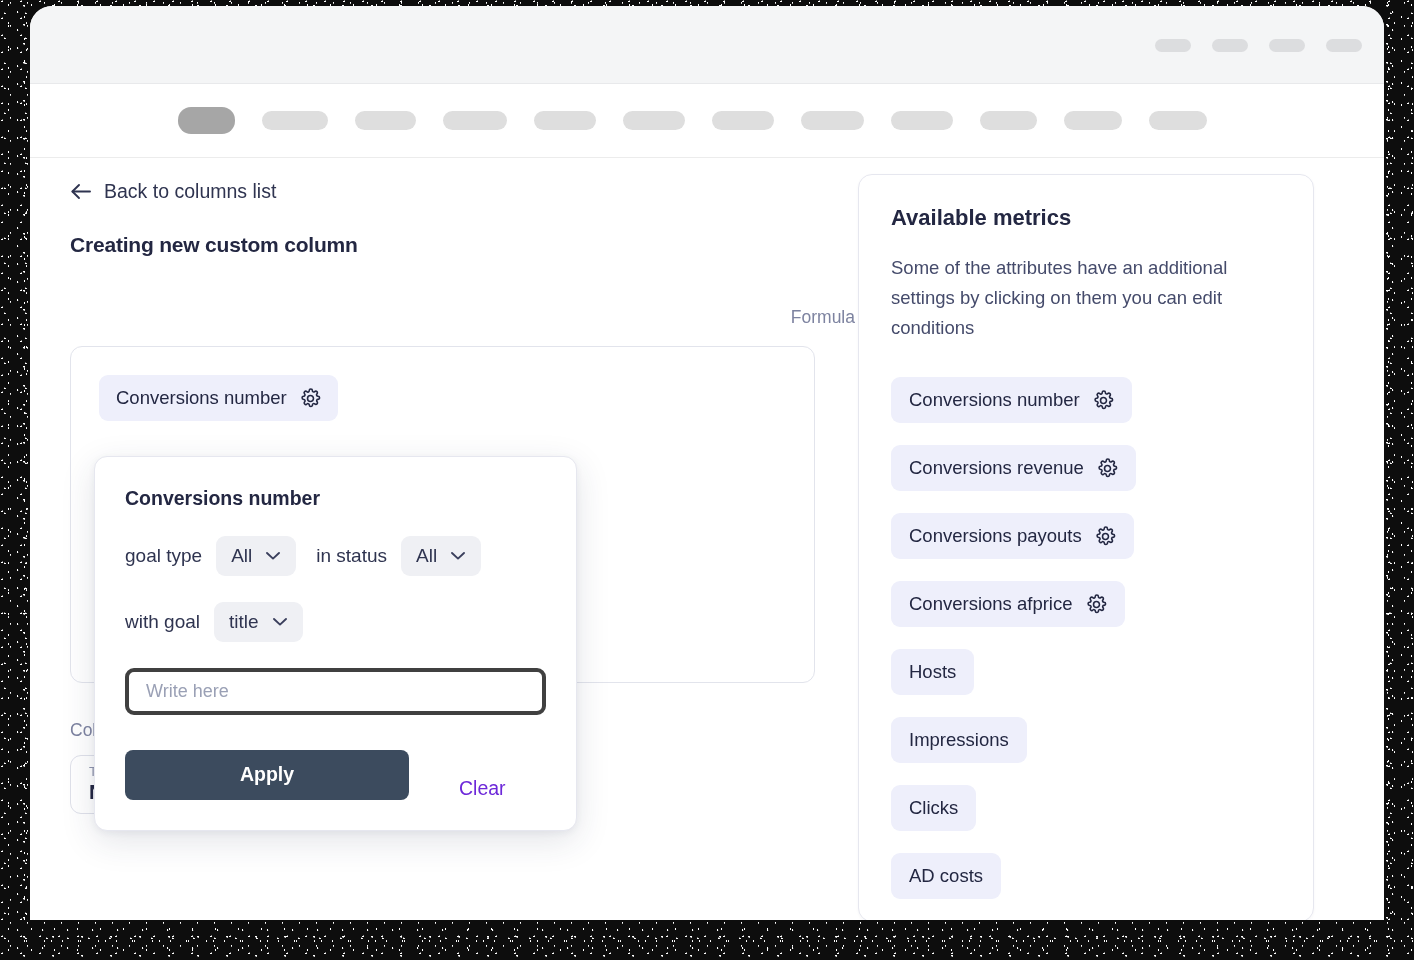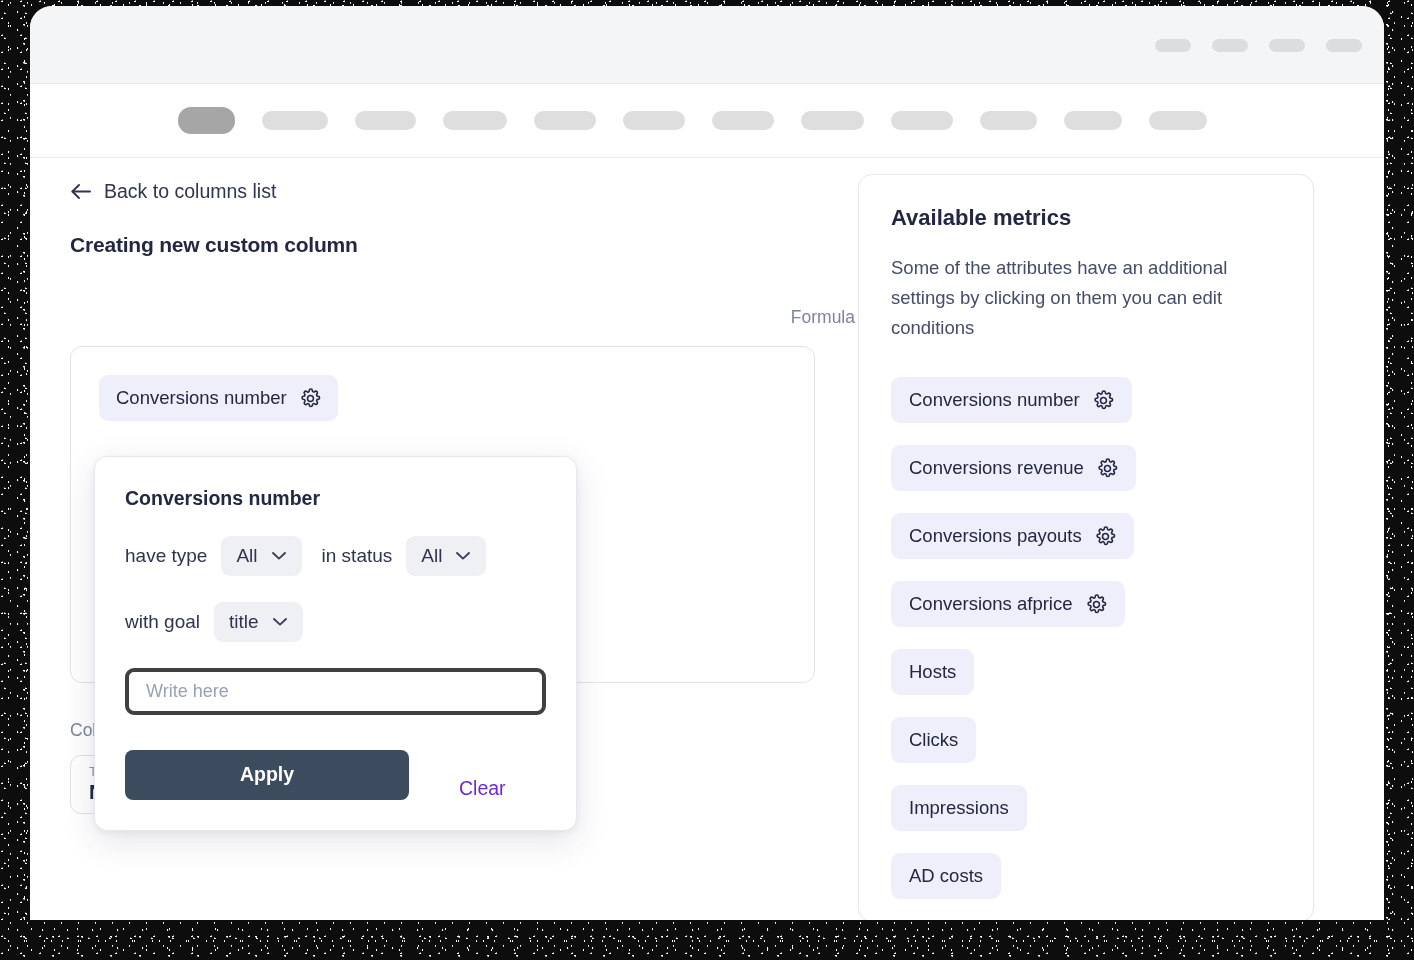--- a/index.html
+++ b/index.html
@@ -365,21 +365,21 @@
           <svg class="select-caret" width="17" height="11" viewBox="0 0 17 11">
             <path d="M2 2 L8.5 8.4 L15 2" fill="none" stroke="#3a3f5c" stroke-width="2" stroke-linecap="round" stroke-linejoin="round"></path>
           </svg>
         </div>
       </div>
 
       <div class="popover">
         <div class="pop-title">Conversions number</div>
 
         <div class="cond-row">
-          <span class="cond-text">have type</span>
+          <span class="cond-text">goal type</span>
           <span class="mini-select">
             <span>All</span>
             <svg class="caret" width="16" height="10" viewBox="0 0 16 10">
               <path d="M2 2 L8 7.6 L14 2" fill="none" stroke="#3a3f5c" stroke-width="1.9" stroke-linecap="round" stroke-linejoin="round"></path>
             </svg>
           </span>
           <span class="cond-text sp">in status</span>
           <span class="mini-select">
             <span>All</span>
             <svg class="caret" width="16" height="10" viewBox="0 0 16 10">
@@ -435,24 +435,24 @@
                 <span>Conversions afprice</span>
                 <svg class="gear" width="21" height="21" viewBox="0 0 24 24">
                   <path d="M12 15.4a3.4 3.4 0 1 0 0-6.8 3.4 3.4 0 0 0 0 6.8z" fill="none" stroke="#232742" stroke-width="1.8"></path>
                   <path d="M19.1 13.9a1.5 1.5 0 0 0 .3 1.66l.05.05a1.82 1.82 0 1 1-2.58 2.58l-.05-.05a1.5 1.5 0 0 0-1.66-.3 1.5 1.5 0 0 0-.91 1.38v.14a1.82 1.82 0 1 1-3.64 0v-.07a1.5 1.5 0 0 0-.98-1.37 1.5 1.5 0 0 0-1.66.3l-.05.05a1.82 1.82 0 1 1-2.58-2.58l.05-.05a1.5 1.5 0 0 0 .3-1.66 1.5 1.5 0 0 0-1.38-.91h-.14a1.82 1.82 0 1 1 0-3.64h.07a1.5 1.5 0 0 0 1.37-.98 1.5 1.5 0 0 0-.3-1.66l-.05-.05a1.82 1.82 0 1 1 2.58-2.58l.05.05a1.5 1.5 0 0 0 1.66.3h.07a1.5 1.5 0 0 0 .91-1.38v-.14a1.82 1.82 0 1 1 3.64 0v.07a1.5 1.5 0 0 0 .91 1.38 1.5 1.5 0 0 0 1.66-.3l.05-.05a1.82 1.82 0 1 1 2.58 2.58l-.05.05a1.5 1.5 0 0 0-.3 1.66v.07a1.5 1.5 0 0 0 1.38.91h.14a1.82 1.82 0 1 1 0 3.64h-.07a1.5 1.5 0 0 0-1.38.91z" fill="none" stroke="#232742" stroke-width="1.8" stroke-linejoin="round"></path>
                 </svg>
               </div></div>
             <div class="metric-row"><div class="metric-chip">
                 <span>Hosts</span>
               </div></div>
             <div class="metric-row"><div class="metric-chip">
+                <span>Impressions</span>
+              </div></div>
+            <div class="metric-row"><div class="metric-chip">
                 <span>Clicks</span>
-              </div></div>
-            <div class="metric-row"><div class="metric-chip">
-                <span>Impressions</span>
               </div></div>
             <div class="metric-row"><div class="metric-chip">
                 <span>AD costs</span>
               </div></div>
           </div>
       </div>
 
     </div>
   </div>
 </div>

